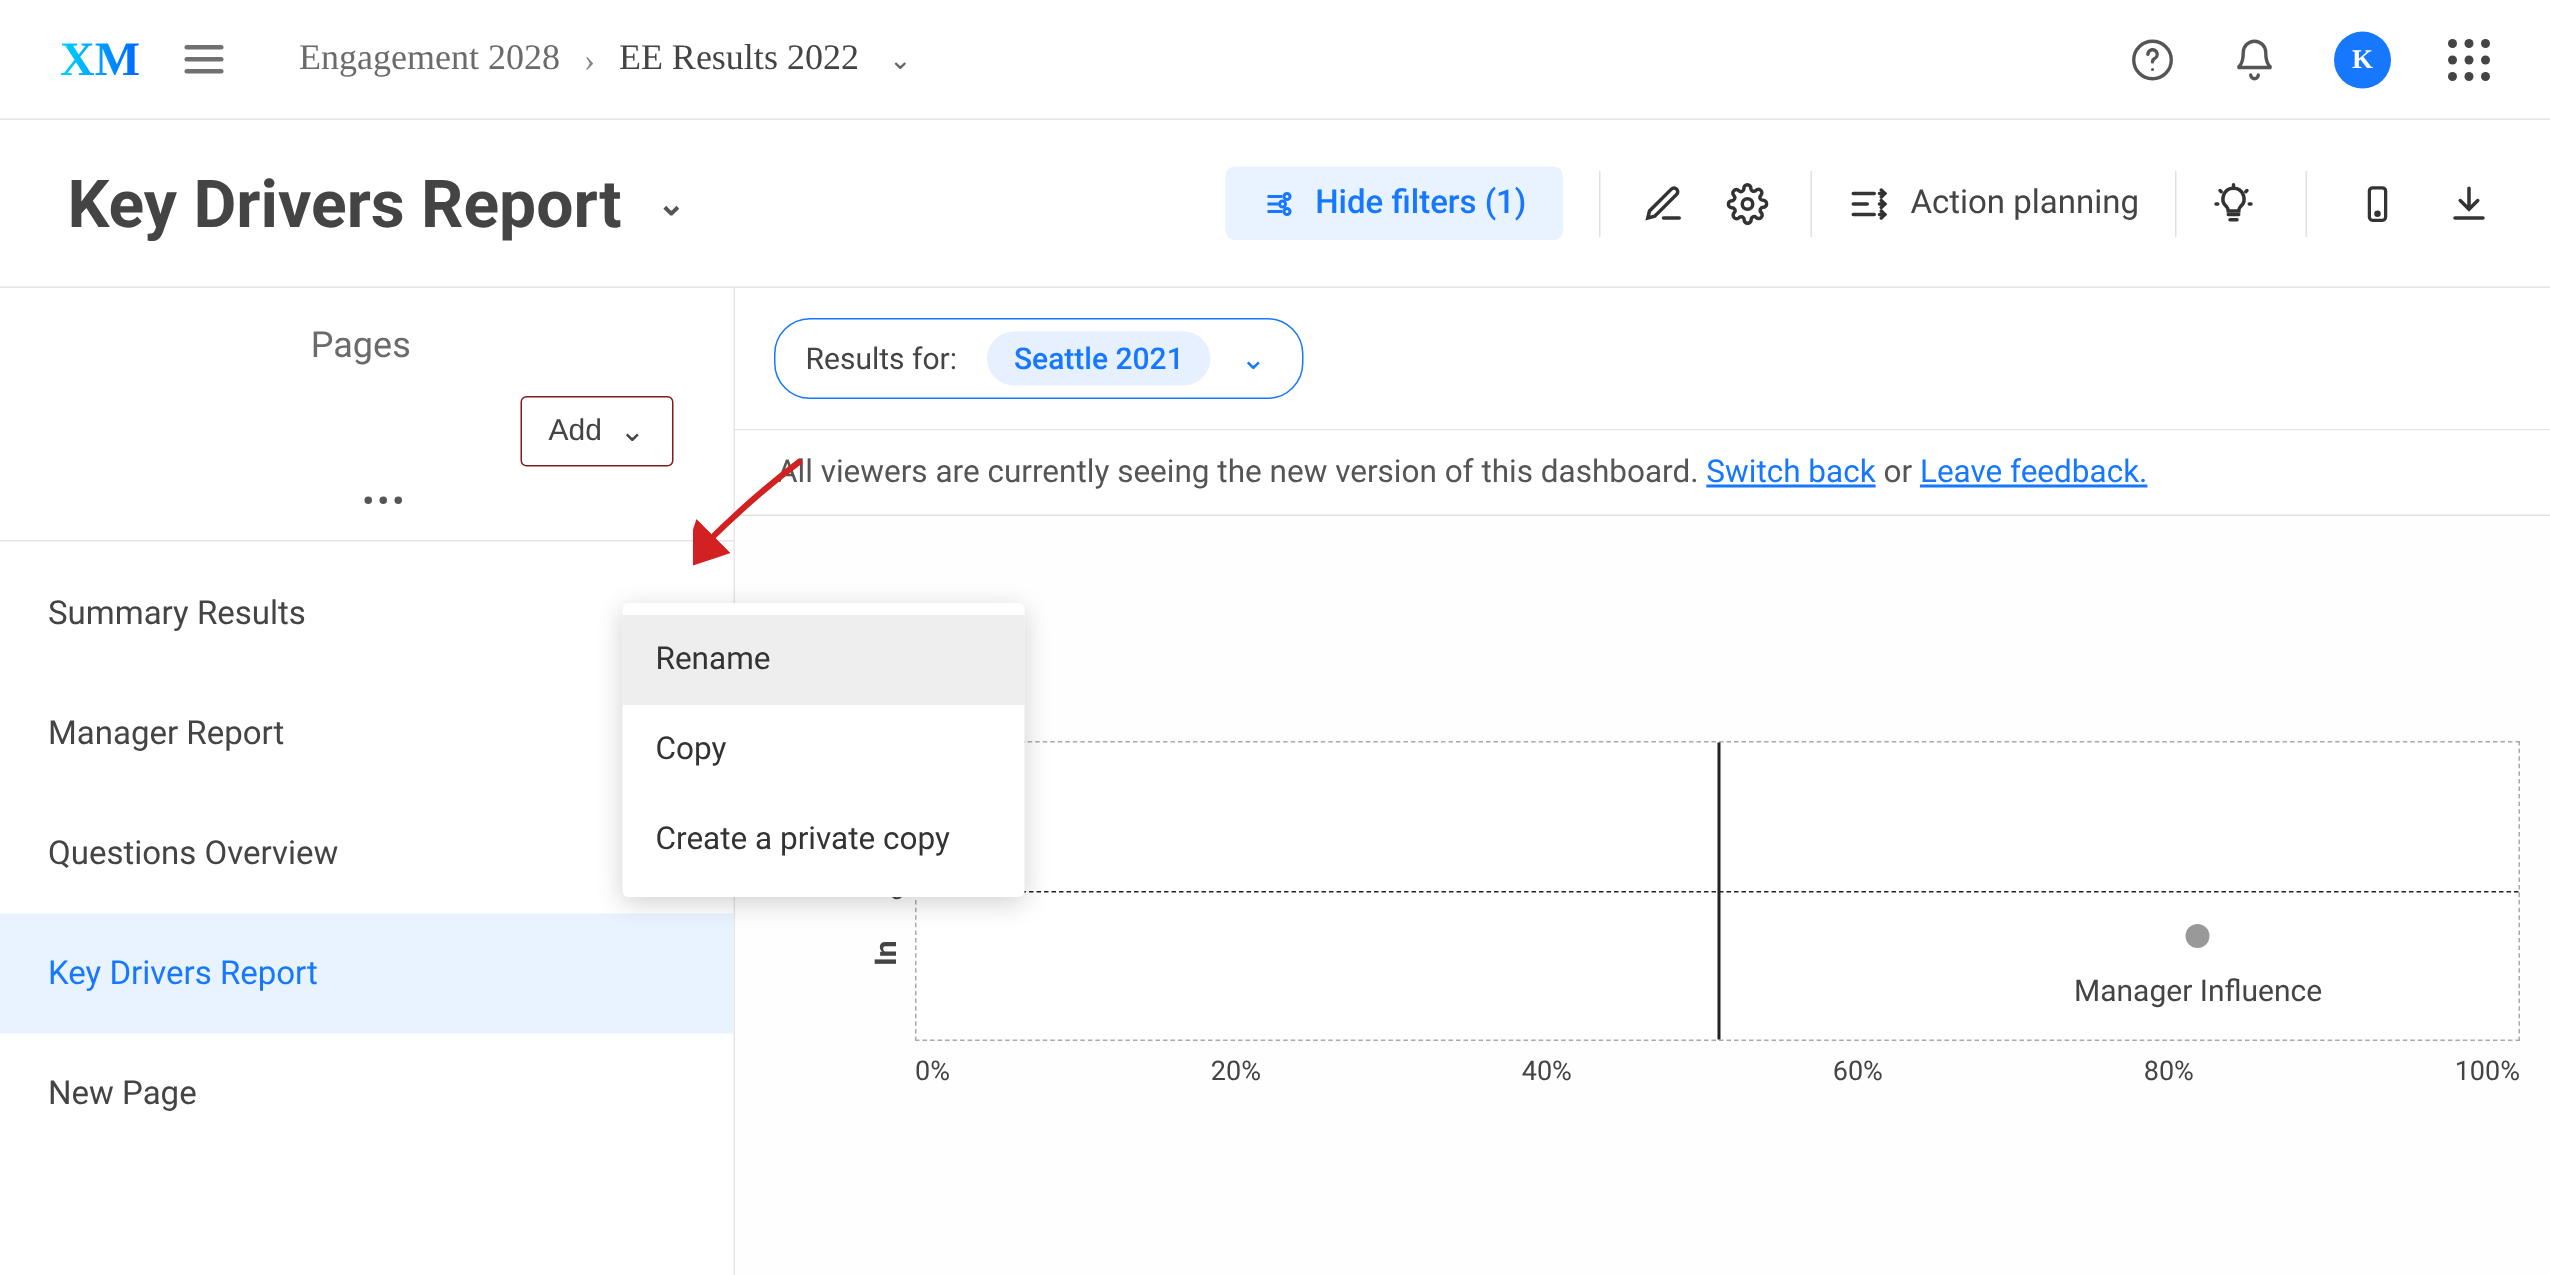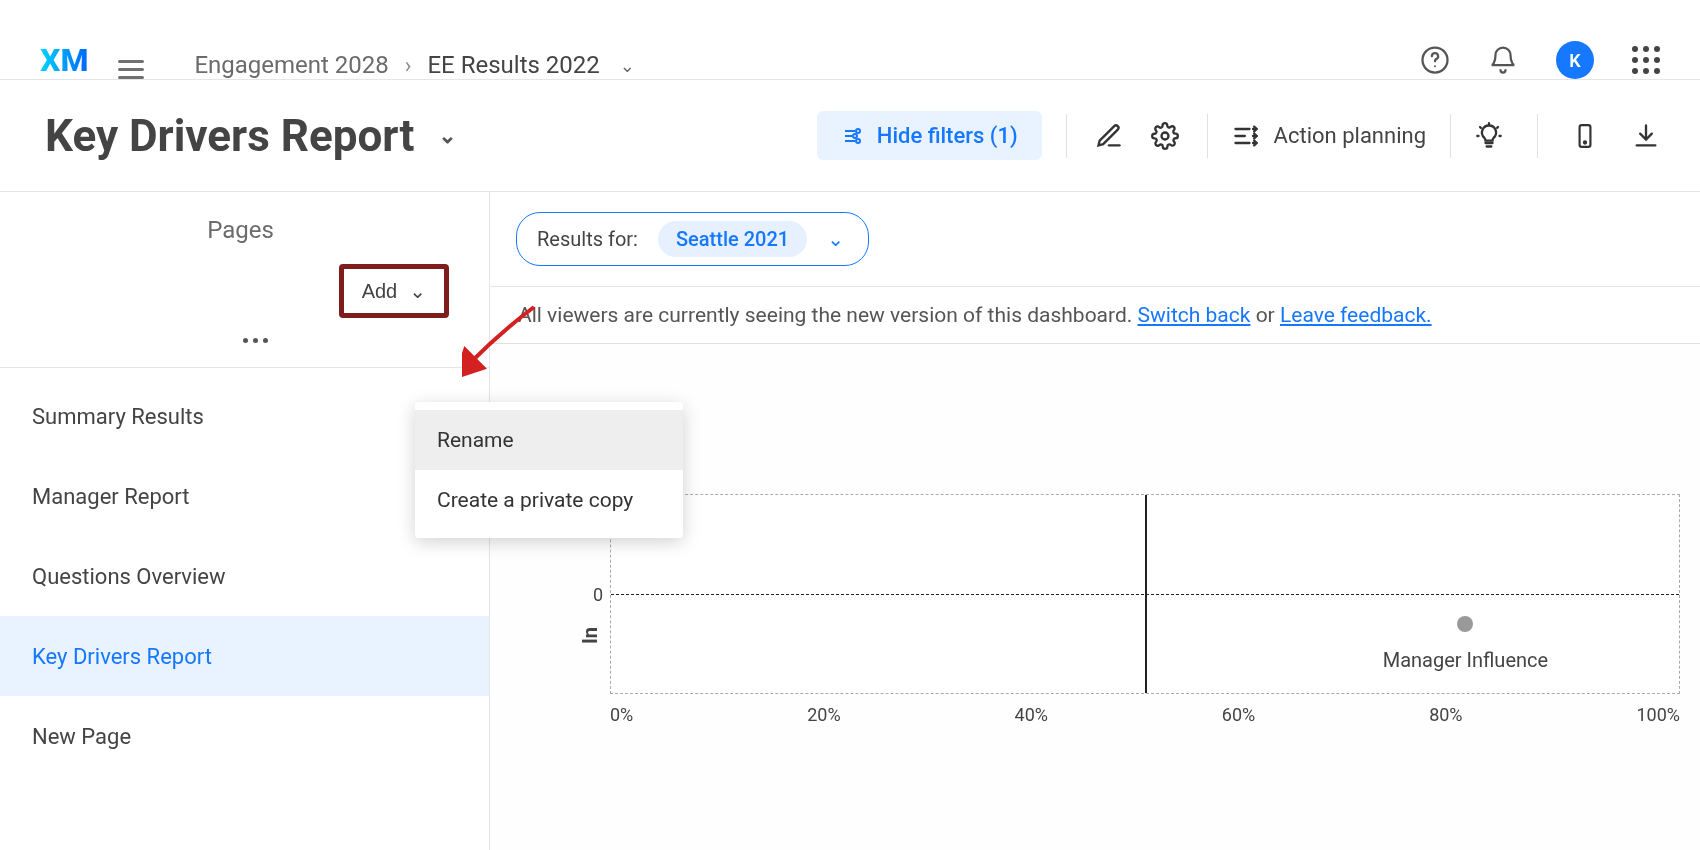--- a/index.html
+++ b/index.html
@@ -9,24 +9,25 @@
     color: #333;
     width: 1700px;
     height: 850px;
     overflow: hidden;
     position: relative;
   }
 
   
   .topbar {
     display: flex;
-    align-items: flex-end;
+    align-items: center;
     height: 80px;
     border-bottom: 1px solid #e5e5e5;
     padding: 0 40px;
+    font-family: Liberation Serif, serif;
   }
   .logo {
     font-size: 32px;
     font-weight: 800;
     background: linear-gradient(90deg, #00d4ff, #0066ff);
     -webkit-background-clip: text;
     -webkit-text-fill-color: transparent;
     background-clip: text;
   }
   .hamburger { margin-left: 30px; display:flex; flex-direction:column; gap:5px; cursor:pointer;}
@@ -107,21 +108,21 @@
   }
   .rail-head {
     display:flex; align-items:center; padding: 24px 40px 24px 32px;
     border-bottom: 1px solid #e5e5e5;
     gap: 20px;
     flex-direction: column;
   }
   .rail-head-title { font-size:24px; color:#6b6b6b; }
   .add-btn {
     margin-left:auto;
-    border:5px solid #7f1d1d; border-radius:4px;
+    border:1px solid #7f1d1d; border-radius:4px;
     padding: 10px 18px; font-size:20px; color:#444; display:flex; align-items:center; gap:12px;
     cursor:pointer;
     background:#fff;
   }
   .rail-more { margin-left: 30px; cursor:pointer;}
   .rail-list { padding-top: 8px;}
   .rail-item {
     display:flex; align-items:center;
     padding: 0 36px 0 32px;
     height: 80px;
@@ -415,20 +416,21 @@
         <span>60%</span>
         <span>80%</span>
         <span>100%</span>
       </div>
     </div>
   </div>
 </div>
 
 <div class="menu">
   <div class="menu-item hover">Rename</div>
+  <div class="menu-item">Copy</div>
   <div class="menu-item">Create a private copy</div>
 </div>
 
 <svg class="arrow-ann" viewBox="0 0 80 80">
   <defs>
     <marker id="ah" markerWidth="8" markerHeight="8" refX="2" refY="4" orient="auto">
       <path d="M0,0 L8,4 L0,8 Z" fill="#d32020"></path>
     </marker>
   </defs>
   <path d="M72 6 Q40 30 8 62" stroke="#d32020" stroke-width="4" fill="none" marker-end="url(#ah)"></path>

